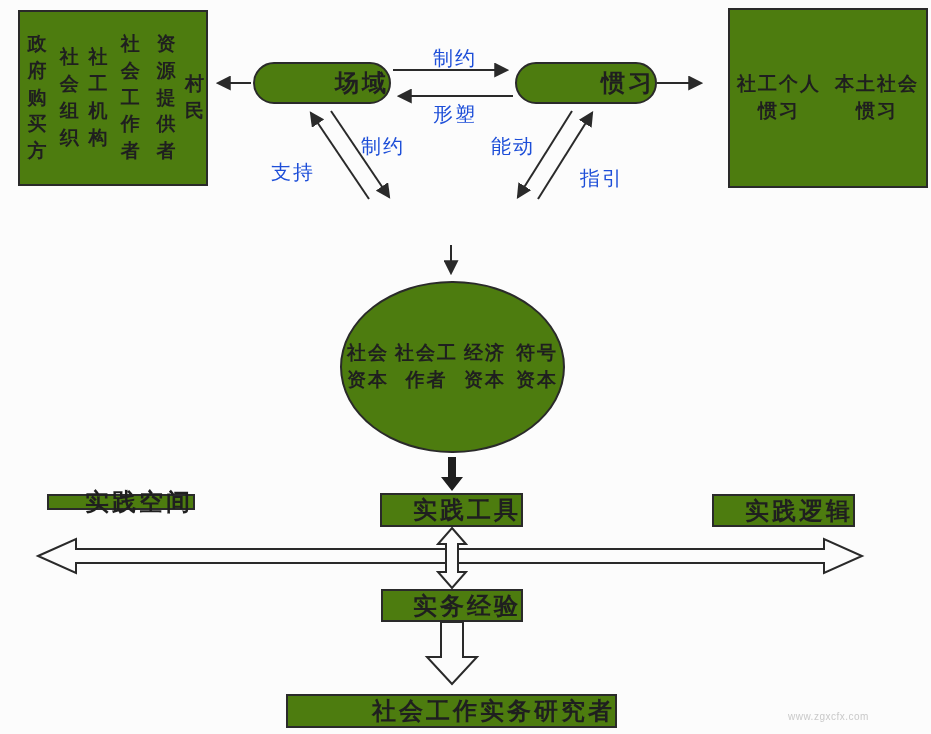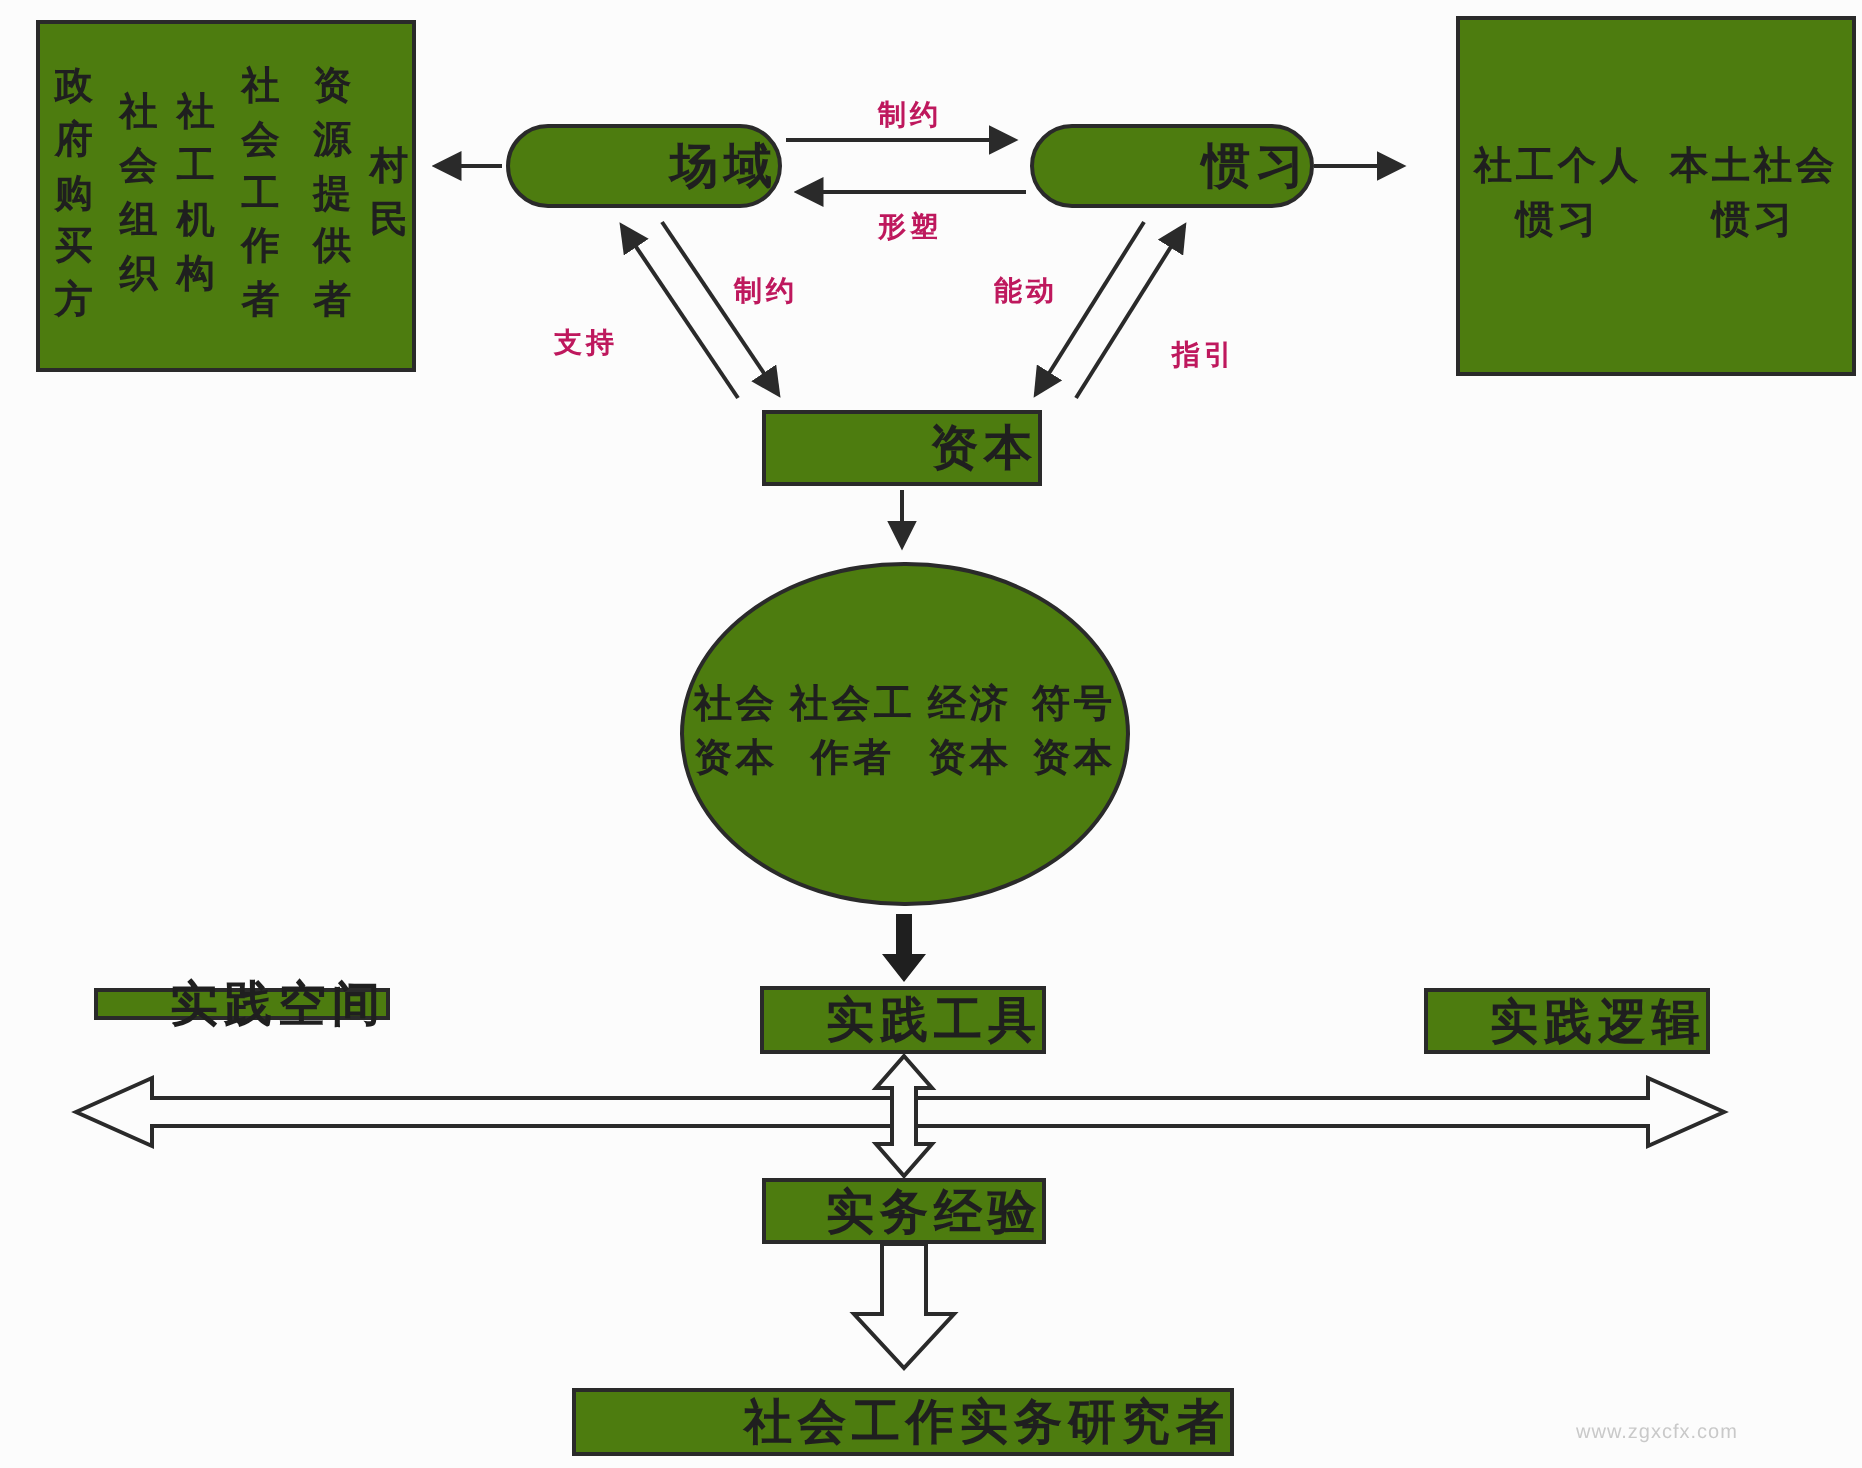--- a/index.html
+++ b/index.html
@@ -29,25 +29,25 @@
     font-weight: 700;
     text-align: center;
     box-sizing: border-box;
   }
   .pill { border-radius: 22px; }
   .ellipse { border-radius: 50% / 50%; }
   .line { display: block; }
   .edge-label {
     position: absolute;
     transform: translate(-50%, -50%);
-    font-weight: 700;
-    font-size: 14px;
+    font-weight: 400;
+    font-size: 20px;
     letter-spacing: 2px;
     white-space: nowrap;
-    color: #be185d;
+    color: #1d4ed8;
   }
   .fs19 { font-size: 19px; line-height: 1.42; letter-spacing: 2px; }
   .fs20 { font-size: 24px; letter-spacing: 3px; }
   .watermark {
     position: absolute;
     left: 788px;
     top: 711px;
     font-size: 10px;
     color: #c9c9c9;
     font-weight: 400;
@@ -106,23 +106,20 @@
 
   <div class="box pill fs20" style="left:515px; top:62px; width:142px; height:42px;">
     <span>惯习</span>
   </div>
 
   <div class="box fs19" style="left:728px; top:8px; width:200px; height:180px;">
     <span class="line">社工个人惯习</span>
     <span class="line">本土社会惯习</span>
   </div>
 
-  <div class="box fs20" style="left:381px; top:205px; width:140px; height:38px;">
-    <span>资本</span>
-  </div>
 
   <div class="box ellipse fs19" style="left:340px; top:281px; width:225px; height:172px; border-radius:112px / 86px;">
     <span class="line">社会资本</span>
     <span class="line">社会工作者</span>
     <span class="line">经济资本</span>
     <span class="line">符号资本</span>
   </div>
 
   <div class="box fs20" style="left:47px; top:494px; width:148px; height:16px;">
     <span>实践空间</span>

